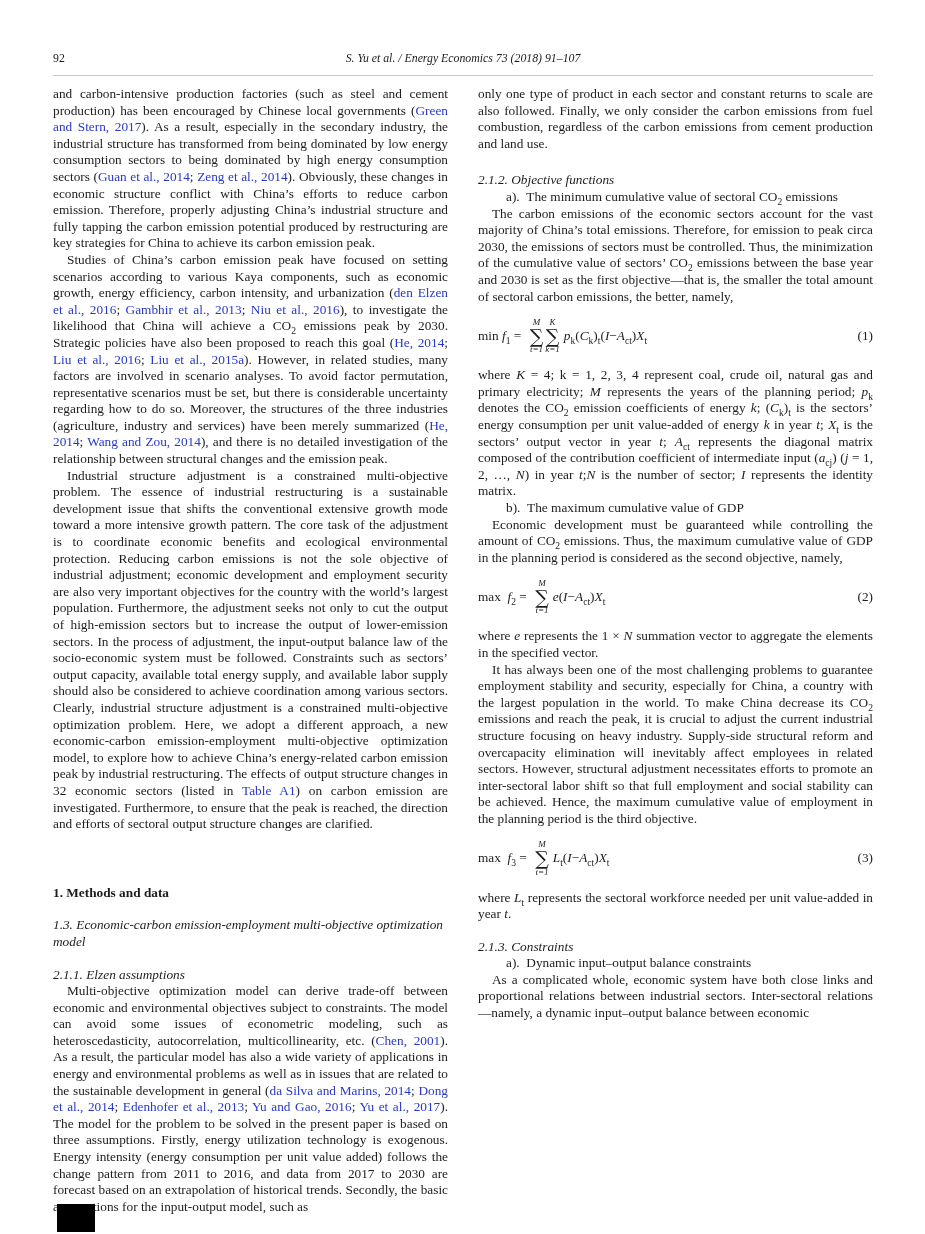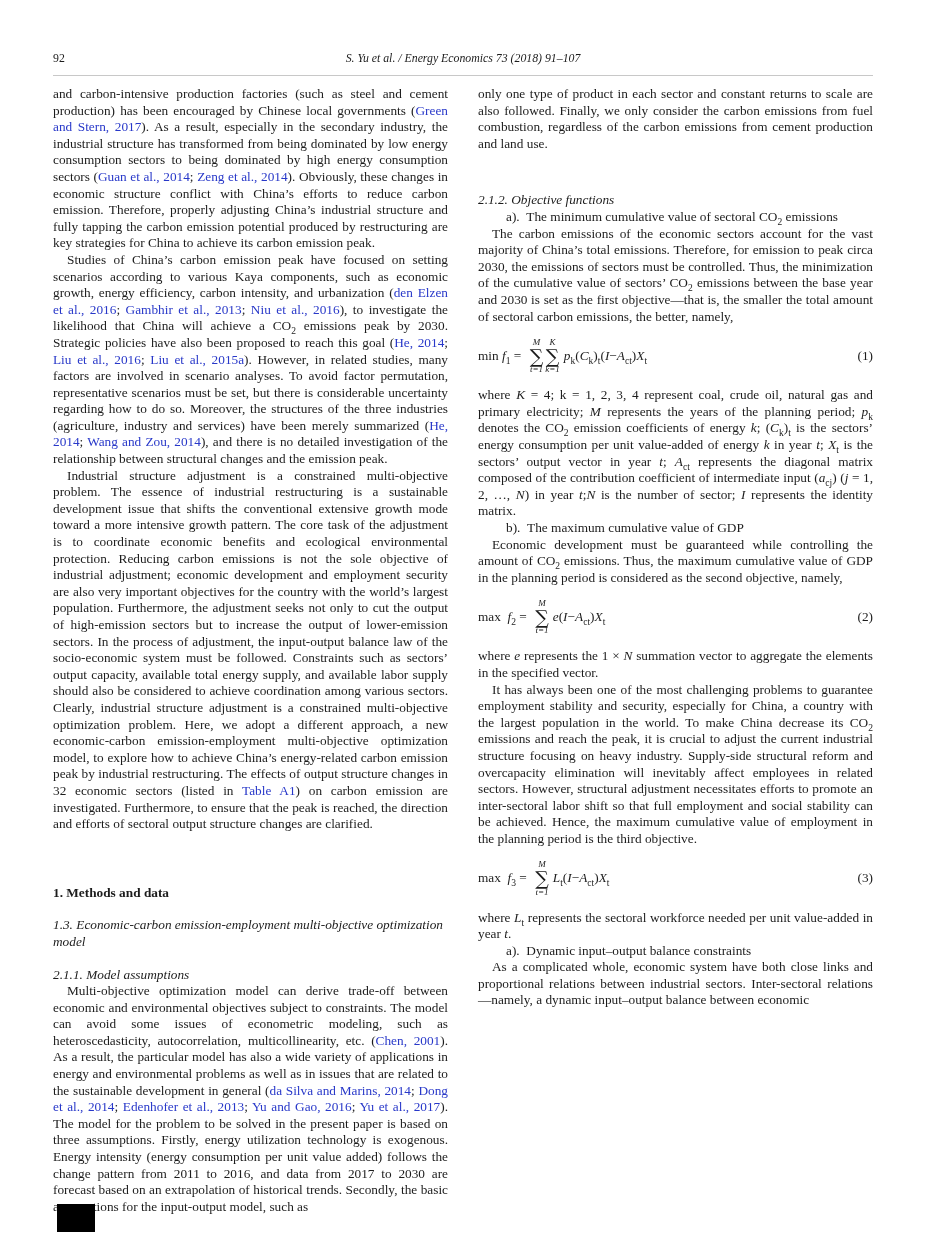--- a/index.html
+++ b/index.html
@@ -15,21 +15,21 @@
 
   .columns { position:absolute; top:86px; left:53px; width:820px; display:flex; gap:30px; }
   .col { width:395px; font-size:13.3px; line-height:16.6px; text-align:justify; hyphens:auto; }
 
   p.body-text { margin:0; }
   p.ind { text-indent:14px; }
 
   h2.sec { font-size:13.3px; font-weight:bold; margin:52px 0 16px; text-align:left; }
   h3.subsec { font-size:13.3px; font-weight:normal; font-style:italic; margin:0; text-align:left; }
   h4.subsubsec { font-size:13.3px; font-weight:normal; font-style:italic; margin:16px 0 0; text-align:left; }
-  h4.sp-top { margin-top:40px; }
+  h4.sp-top { margin-top:20px; }
 
   .obj-item { margin:1px 0 16px; padding-left:28px; text-align:left; }
   .li-sp { margin-top:16px; }
 
   a.cite { color:var(--link,#2838c9); text-decoration:none; cursor:pointer; }
 
   sub { font-size:0.72em; line-height:0; }
 
   .equation { display:flex; align-items:center; margin:13px 0 13px 0; text-align:left; }
   .eq-pre { margin-right:4px; white-space:pre; }
@@ -54,21 +54,21 @@
   <div class="header-rule"></div>
 
   <div class="columns">
 
     <div class="col">
       <p class="body-text">and carbon-intensive production factories (such as steel and cement production) has been encouraged by Chinese local governments (<a class="cite">Green and Stern, 2017</a>). As a result, especially in the secondary industry, the industrial structure has transformed from being dominated by low energy consumption sectors to being dominated by high energy consumption sectors (<a class="cite">Guan et al., 2014</a>; <a class="cite">Zeng et al., 2014</a>). Obviously, these changes in economic structure conflict with China’s efforts to reduce carbon emission. Therefore, properly adjusting China’s industrial structure and fully tapping the carbon emission potential produced by restructuring are key strategies for China to achieve its carbon emission peak.</p>
       <p class="body-text ind">Studies of China’s carbon emission peak have focused on setting scenarios according to various Kaya components, such as economic growth, energy efficiency, carbon intensity, and urbanization (<a class="cite">den Elzen et al., 2016</a>; <a class="cite">Gambhir et al., 2013</a>; <a class="cite">Niu et al., 2016</a>), to investigate the likelihood that China will achieve a CO<sub>2</sub> emissions peak by 2030. Strategic policies have also been proposed to reach this goal (<a class="cite">He, 2014</a>; <a class="cite">Liu et al., 2016</a>; <a class="cite">Liu et al., 2015a</a>). However, in related studies, many factors are involved in scenario analyses. To avoid factor permutation, representative scenarios must be set, but there is considerable uncertainty regarding how to do so. Moreover, the structures of the three industries (agriculture, industry and services) have been merely summarized (<a class="cite">He, 2014</a>; <a class="cite">Wang and Zou, 2014</a>), and there is no detailed investigation of the relationship between structural changes and the emission peak.</p>
       <p class="body-text ind">Industrial structure adjustment is a constrained multi-objective problem. The essence of industrial restructuring is a sustainable development issue that shifts the conventional extensive growth mode toward a more intensive growth pattern. The core task of the adjustment is to coordinate economic benefits and ecological environmental protection. Reducing carbon emissions is not the sole objective of industrial adjustment; economic development and employment security are also very important objectives for the country with the world’s largest population. Furthermore, the adjustment seeks not only to cut the output of high-emission sectors but to increase the output of lower-emission sectors. In the process of adjustment, the input-output balance law of the socio-economic system must be followed. Constraints such as sectors’ output capacity, available total energy supply, and available labor supply should also be considered to achieve coordination among various sectors. Clearly, industrial structure adjustment is a constrained multi-objective optimization problem. Here, we adopt a different approach, a new economic-carbon emission-employment multi-objective optimization model, to explore how to achieve China’s energy-related carbon emission peak by industrial restructuring. The effects of output structure changes in 32 economic sectors (listed in <a class="cite">Table A1</a>) on carbon emission are investigated. Furthermore, to ensure that the peak is reached, the direction and efforts of sectoral output structure changes are clarified.</p>
       <h2 class="sec">1. Methods and data</h2>
       <h3 class="subsec">1.3. Economic-carbon emission-employment multi-objective optimization model</h3>
-      <h4 class="subsubsec">2.1.1. Model assumptions</h4>
+      <h4 class="subsubsec">2.1.1. Elzen assumptions</h4>
       <p class="body-text ind">Multi-objective optimization model can derive trade-off between economic and environmental objectives subject to constraints. The model can avoid some issues of econometric modeling, such as heteroscedasticity, autocorrelation, multicollinearity, etc. (<a class="cite">Chen, 2001</a>). As a result, the particular model has also a wide variety of applications in energy and environmental problems as well as in issues that are related to the sustainable development in general (<a class="cite">da Silva and Marins, 2014</a>; <a class="cite">Dong et al., 2014</a>; <a class="cite">Edenhofer et al., 2013</a>; <a class="cite">Yu and Gao, 2016</a>; <a class="cite">Yu et al., 2017</a>). The model for the problem to be solved in the present paper is based on three assumptions. Firstly, energy utilization technology is exogenous. Energy intensity (energy consumption per unit value added) follows the change pattern from 2011 to 2016, and data from 2017 to 2030 are forecast based on an extrapolation of historical trends. Secondly, the basic assumptions for the input-output model, such as</p>
     </div>
 
     <div class="col">
       <p class="body-text">only one type of product in each sector and constant returns to scale are also followed. Finally, we only consider the carbon emissions from fuel combustion, regardless of the carbon emissions from cement production and land use.</p>
       <h4 class="subsubsec sp-top">2.1.2. Objective functions</h4>
       <p class="body-text obj-item">a). The minimum cumulative value of sectoral CO<sub>2</sub> emissions</p>
       <p class="body-text ind">The carbon emissions of the economic sectors account for the vast majority of China’s total emissions. Therefore, for emission to peak circa 2030, the emissions of sectors must be controlled. Thus, the minimization of the cumulative value of sectors’ CO<sub>2</sub> emissions between the base year and 2030 is set as the first objective—that is, the smaller the total amount of sectoral carbon emissions, the better, namely,</p>
       <div class="equation">
           <span class="eq-pre">min <i>f</i><sub>1</sub> = </span>
@@ -104,20 +104,21 @@
           <span class="eq-pre">max  <i>f</i><sub>3</sub> = </span>
           <span class="sum">
             <span class="sum-top">M</span>
             <span class="sum-sigma">∑</span>
             <span class="sum-bot">t=1</span>
           </span>
           <span class="eq-expr"><i>L</i><sub>t</sub>(<i>I</i>−<i>A</i><sub>ct</sub>)<i>X</i><sub>t</sub></span>
           <span class="eq-num">(3)</span>
         </div>
       <p class="body-text">where <i>L</i><sub>t</sub> represents the sectoral workforce needed per unit value-added in year <i>t</i>.</p>
+      <h4 class="subsubsec">2.1.3. Constraints</h4>
       <p class="body-text obj-item">a). Dynamic input–output balance constraints</p>
       <p class="body-text ind">As a complicated whole, economic system have both close links and proportional relations between industrial sectors. Inter-sectoral relations—namely, a dynamic input–output balance between economic</p>
     </div>
 
   </div>
 
   <div class="scan-artifact"></div>
 
 </div>
 

